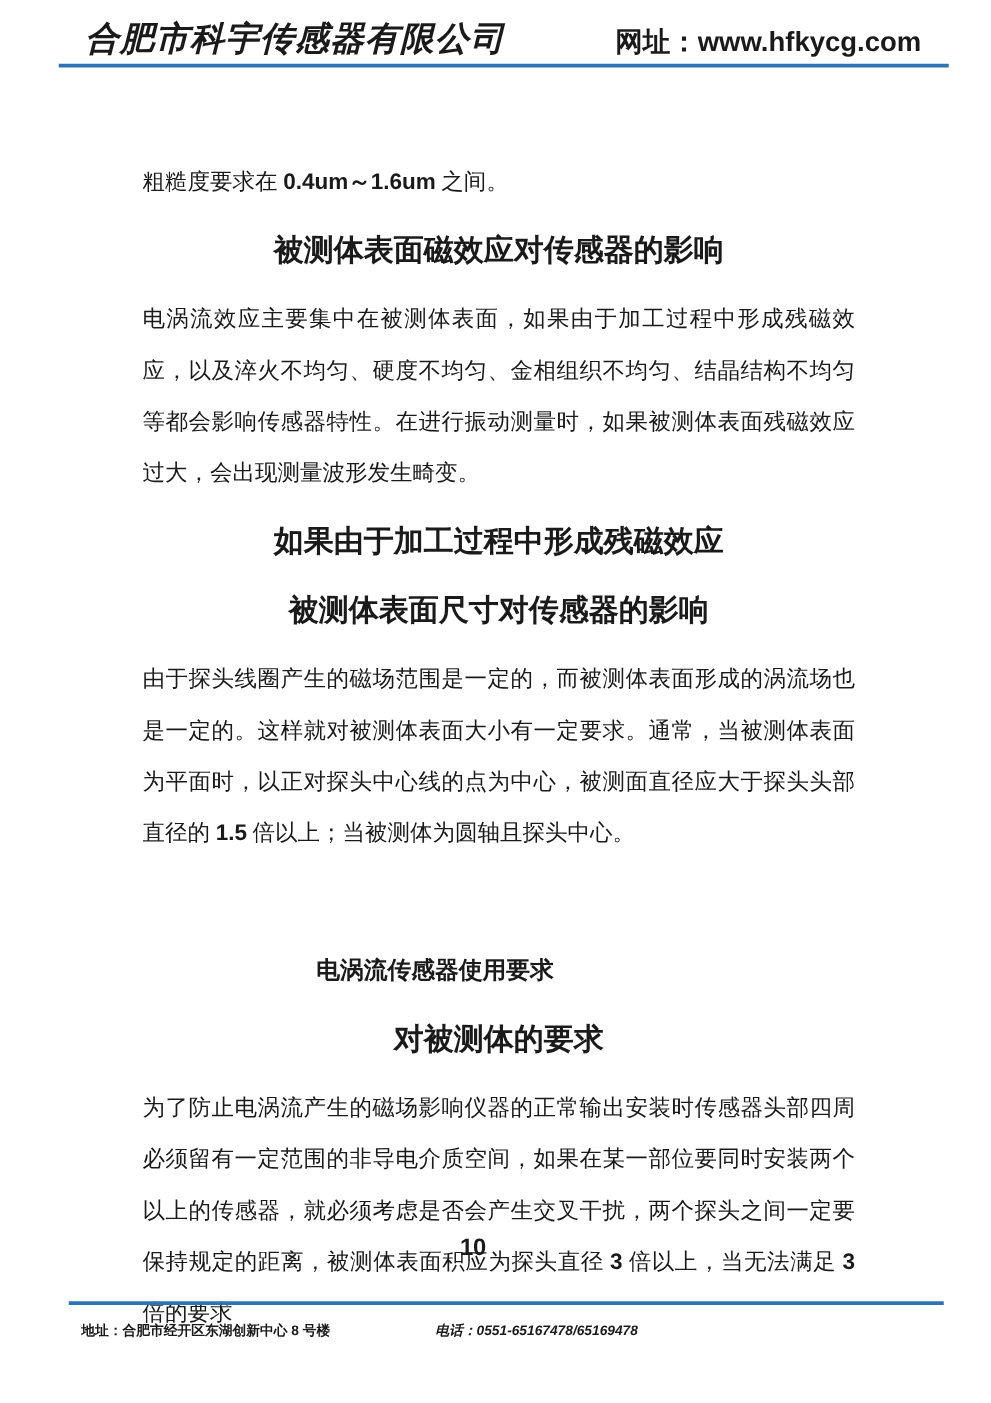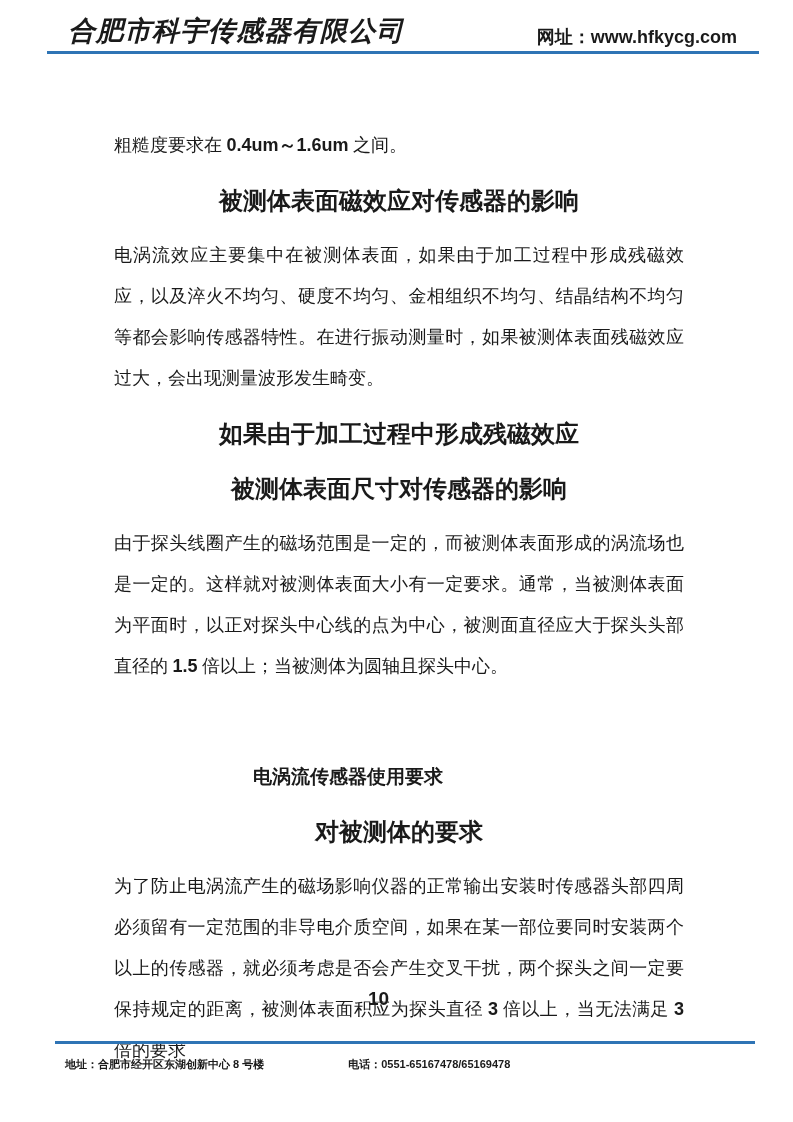--- a/index.html
+++ b/index.html
@@ -20,21 +20,21 @@
     padding-bottom:2px;box-sizing:border-box;
   }
   .hdr-company{
     font-family:"Liberation Serif", serif;
     font-style:italic;font-weight:bold;
     font-size:27px;letter-spacing:1px;
     padding-left:21px;white-space:nowrap;
   }
   .hdr-site{
     font-family:"Liberation Sans", sans-serif;
-    font-weight:bold;font-size:18px;
+    font-weight:bold;font-size:22px;
     padding-right:22px;white-space:nowrap;
   }
 
   
   .bodytext{
     position:absolute;left:100px;top:111px;width:598px;
     font-size:18px;line-height:41px;
     text-align:justify;
   }
   .bodytext p{margin:14px;}
@@ -65,21 +65,21 @@
 
   
   .ftr{
     position:absolute;top:1041px;left:55px;width:700px;
     border-top:3px solid #2E74B5;
     padding-top:13px;padding-left:10px;box-sizing:border-box;
     font-family:"Liberation Sans", sans-serif;
     font-weight:bold;font-size:11px;
     display:flex;align-items:baseline;white-space:nowrap;
   }
-  .ftr-phone{margin-left:84px;}
+  .ftr-phone{margin-left:84px;font-style:italic;}
 </style>
 </head>
 <body>
 
 <div class="page">
 
   <div class="hdr">
     <span class="hdr-company">合肥市科宇传感器有限公司</span>
     <span class="hdr-site"><span>网址：</span><span>www.hfkycg.com</span></span>
   </div>

